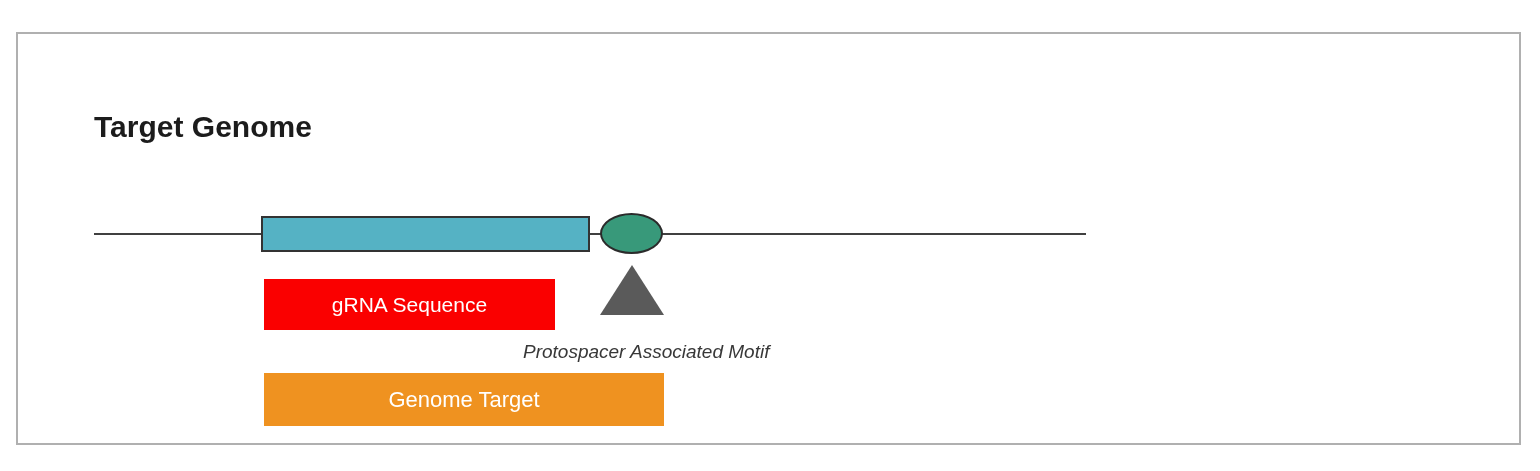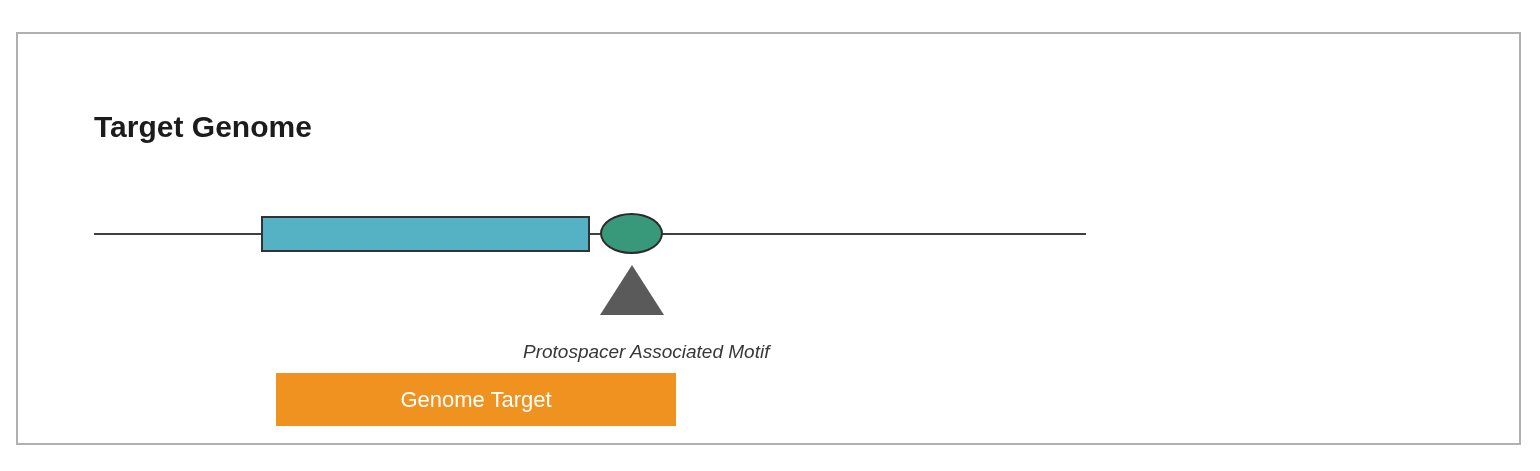--- a/index.html
+++ b/index.html
@@ -105,21 +105,21 @@
     top: 307px;
     width: 265px;
     font-size: 19px;
     font-style: italic;
     font-weight: 500;
     color: var(--pam-text);
     white-space: nowrap;
   }
   .genome-target-label {
     position: absolute;
-    left: 258px;
+    left: 246px;
     top: 339px;
     width: 400px;
     height: 53px;
     background: var(--genome-target-bg);
     color: var(--label-text);
     font-size: 22px;
     display: flex;
     align-items: center;
     justify-content: center;
     white-space: nowrap;
@@ -132,20 +132,21 @@
   <div class="panel">
 
     <div class="title">Target Genome</div>
 
     <div class="genome-line"></div>
 
     <div class="grna-box"></div>
 
     <div class="pam-ellipse"></div>
 
+    <div class="grna-label">gRNA Sequence</div>
 
     <div class="pointer-triangle"></div>
 
     <div class="pam-caption">Protospacer Associated Motif</div>
 
     <div class="genome-target-label">Genome Target</div>
 
   </div>
 </div>
 

